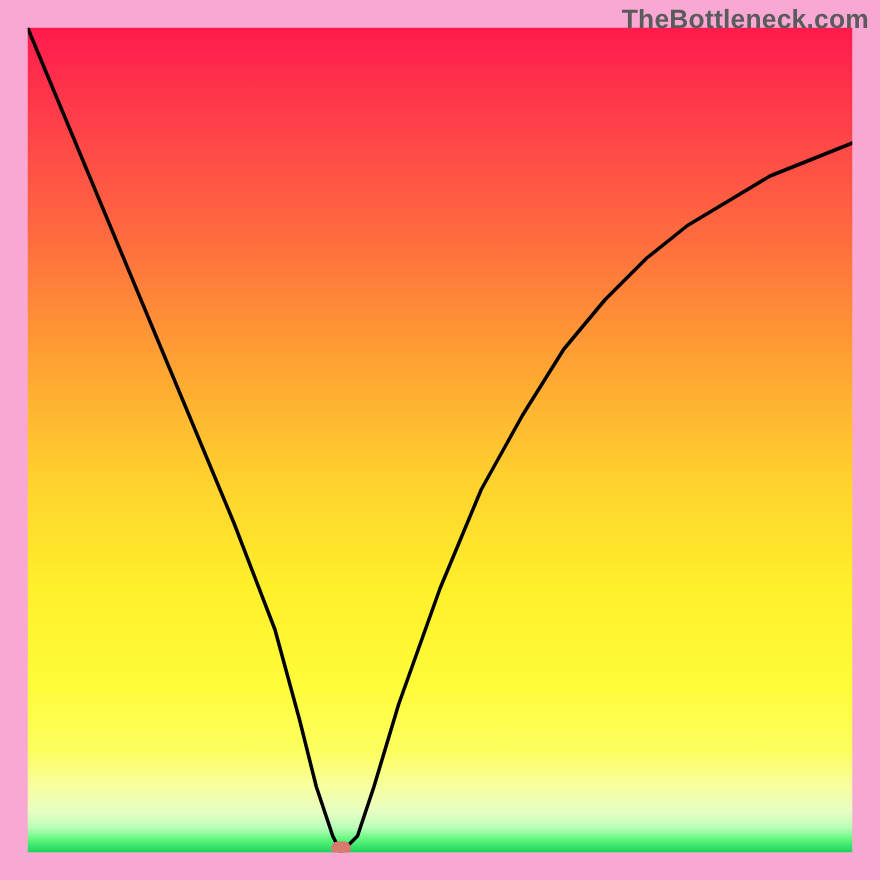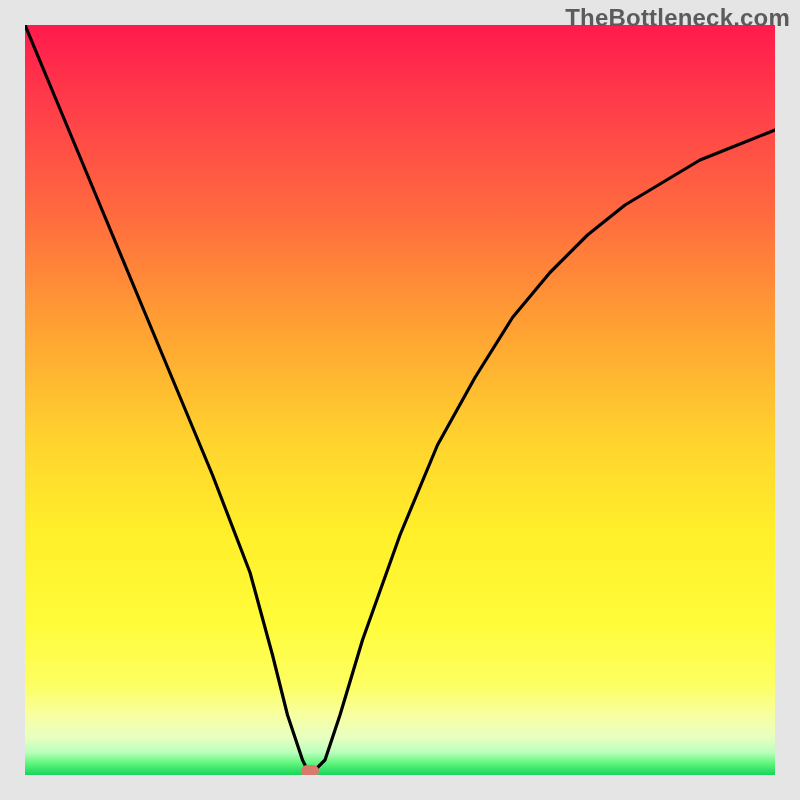--- a/index.html
+++ b/index.html
@@ -8,21 +8,21 @@
     width: 800px;
     height: 800px;
     background: #000000;
     overflow: hidden;
     font-family: Arial, Helvetica, sans-serif;
   }
   .frame {
     position: relative;
     width: 800px;
     height: 800px;
-    background: #e5e5e5;
+    background: #f9a8d4;
   }
   .watermark {
     position: absolute;
     top: 4px;
     right: 10px;
     color: #5b5b5b;
     font-size: 24px;
     font-weight: 600;
     letter-spacing: 0.2px;
     z-index: 20;

